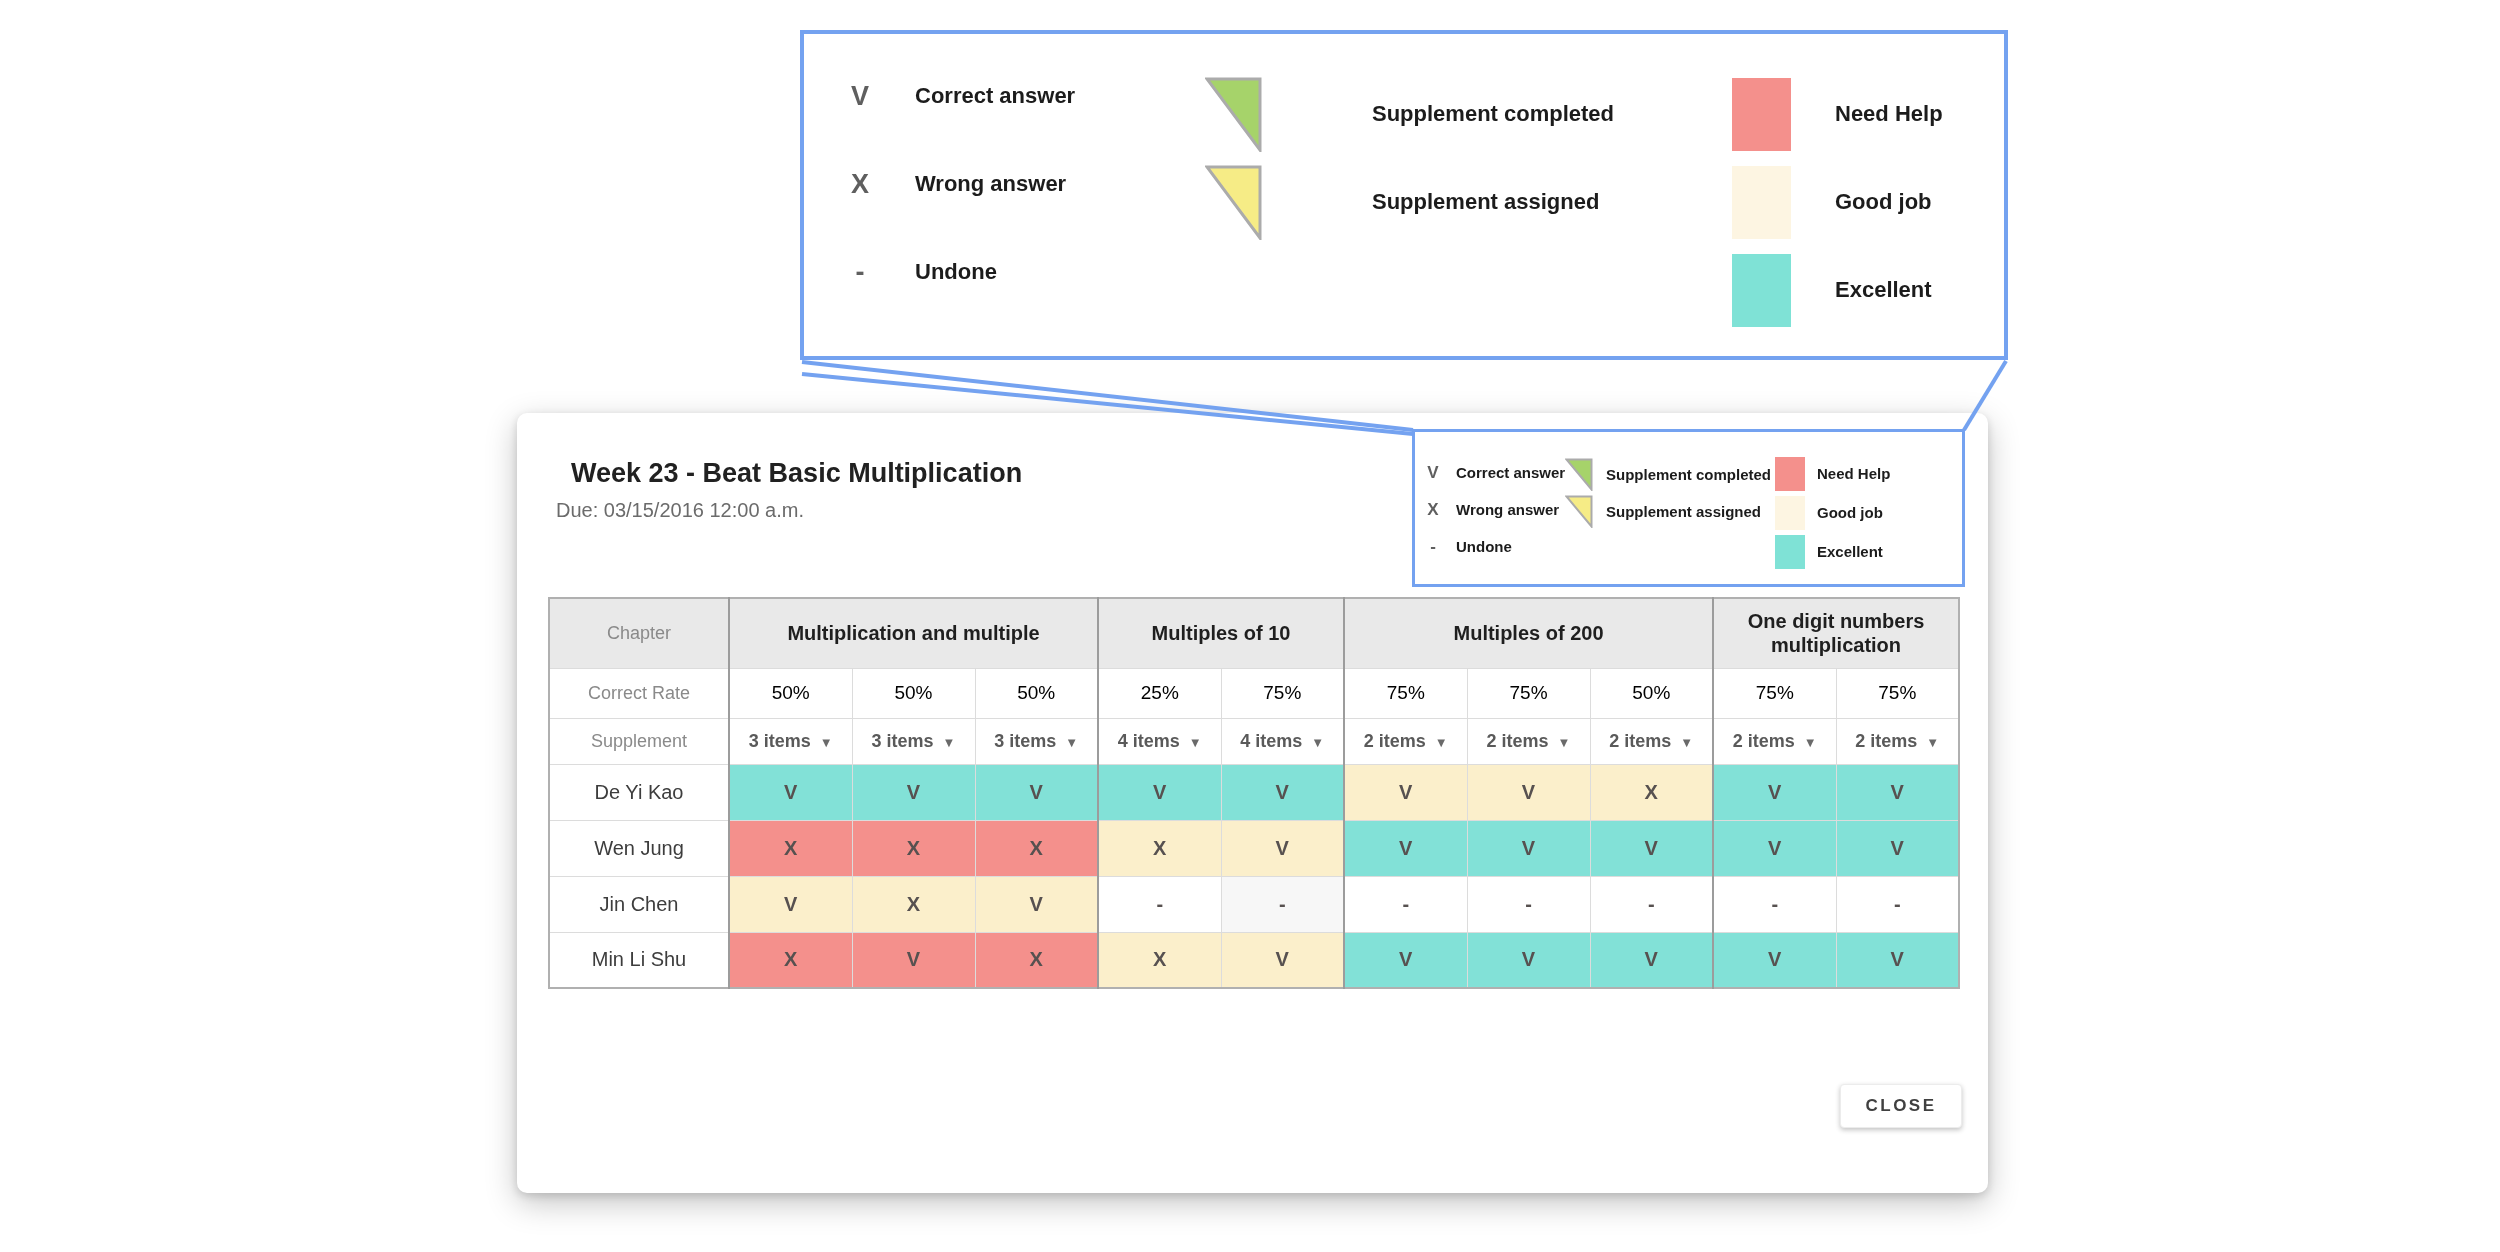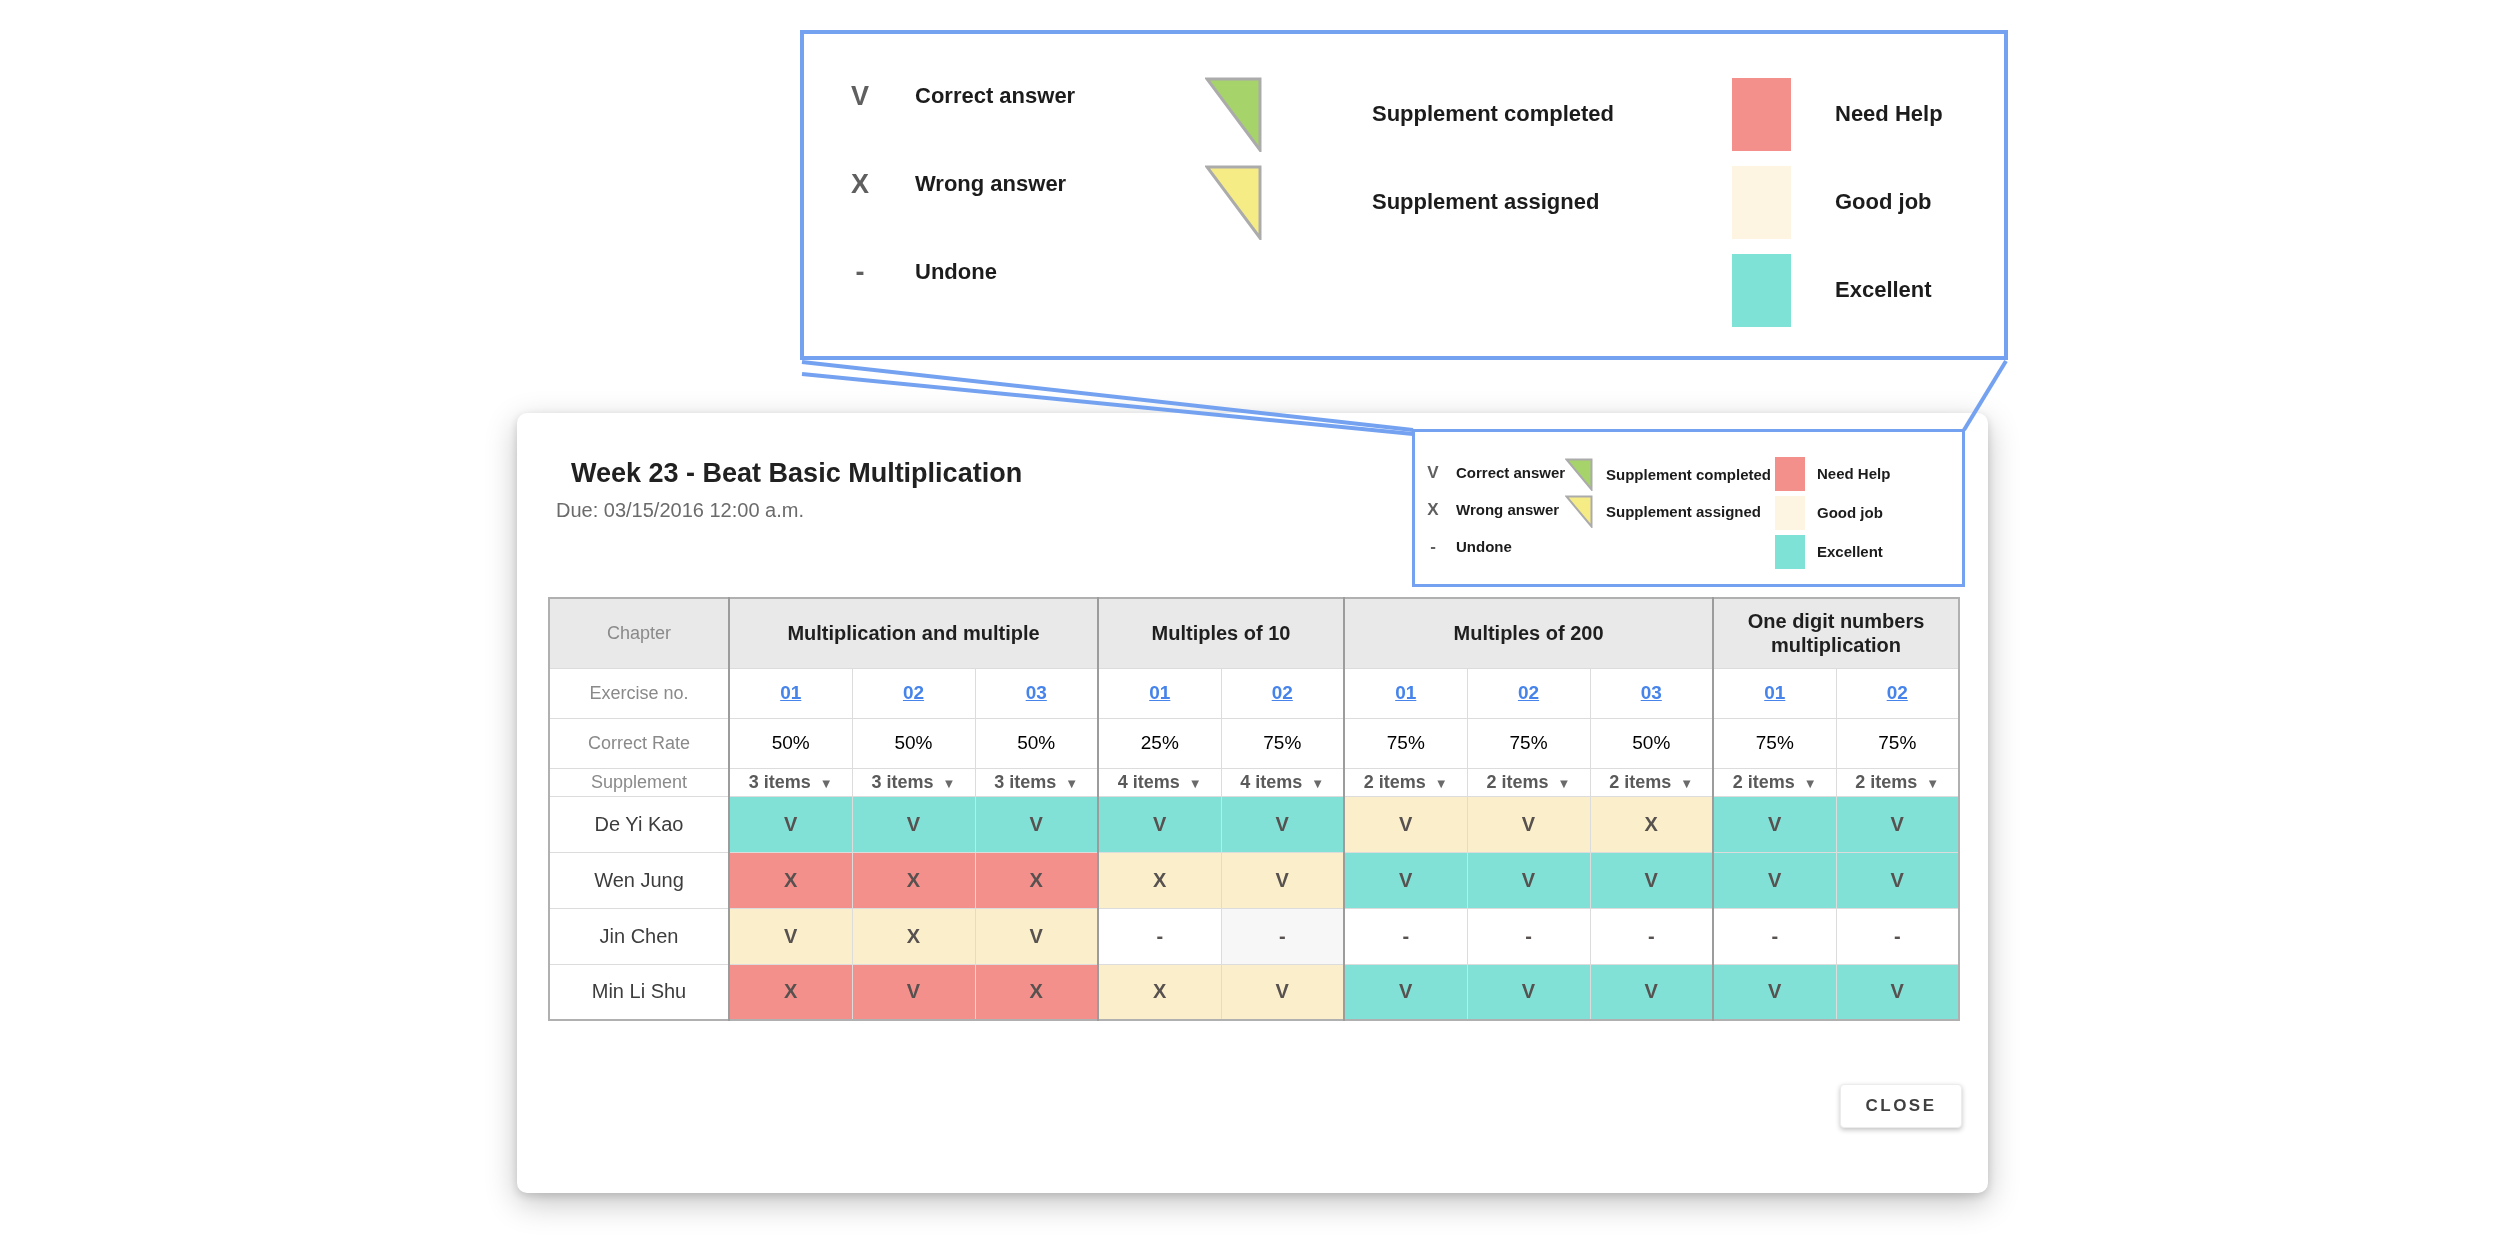--- a/index.html
+++ b/index.html
@@ -49,21 +49,21 @@
   
   .callout{position:absolute;left:0;top:0;pointer-events:none;}
 
   
   table.results{position:absolute;left:548px;top:597px;width:1410px;border-collapse:collapse;
                 table-layout:fixed;background:#fff;border:2px solid #b0b0b0;}
   table.results td,table.results th{border:1px solid #dcdcdc;text-align:center;vertical-align:middle;
                 padding:0;overflow:hidden;}
   tr.r-head{height:70px;}
   tr.r-ex,tr.r-rate{height:50px;}
-  tr.r-supp{height:28px;}
+  tr.r-supp{height:46px;}
   tr.r-stud{height:56px;}
   th.hdr{background:#E9E9E9;font-size:20px;font-weight:bold;color:#1f1f1f;line-height:24px;padding:0 14px;}
   th.corner{background:#E9E9E9;font-size:18px;font-weight:normal;color:#8a8a8a;}
   td.rowlab{font-size:18px;color:#8a8a8a;background:#fff;}
   td.name{font-size:20px;color:#3d3d3d;background:#fff;}
   a.exlink{font-size:19px;font-weight:bold;color:#4683EA;text-decoration:underline;cursor:pointer;}
   td.rate{font-size:19px;font-weight:normal;color:#000000;}
   td.supp{font-size:18px;font-weight:bold;color:#5a5a5a;cursor:pointer;}
   .caret{font-size:13px;color:#6a6a6a;margin-left:9px;}
   td.mark{font-size:20px;font-weight:bold;color:#575150;}
@@ -105,33 +105,20 @@
         <col style="width:123px">
     </colgroup>
     <tbody>
         <tr class="r-head">
       <th class="corner">Chapter</th>
       <th class="hdr gsep" colspan="3">Multiplication and multiple</th>
       <th class="hdr gsep" colspan="2">Multiples of 10</th>
       <th class="hdr gsep" colspan="3">Multiples of 200</th>
       <th class="hdr gsep" colspan="2">One digit numbers multiplication</th>
     </tr>
-    <tr class="r-ex">
-      <td class="rowlab">Exercise no.</td>
-      <td class="gsep"><a class="exlink">01</a></td>
-      <td><a class="exlink">02</a></td>
-      <td><a class="exlink">03</a></td>
-      <td class="gsep"><a class="exlink">01</a></td>
-      <td><a class="exlink">02</a></td>
-      <td class="gsep"><a class="exlink">01</a></td>
-      <td><a class="exlink">02</a></td>
-      <td><a class="exlink">03</a></td>
-      <td class="gsep"><a class="exlink">01</a></td>
-      <td><a class="exlink">02</a></td>
-    </tr>
     <tr class="r-rate">
       <td class="rowlab">Correct Rate</td>
       <td class="rate gsep">50%</td>
       <td class="rate">50%</td>
       <td class="rate">50%</td>
       <td class="rate gsep">25%</td>
       <td class="rate">75%</td>
       <td class="rate gsep">75%</td>
       <td class="rate">75%</td>
       <td class="rate">50%</td>

